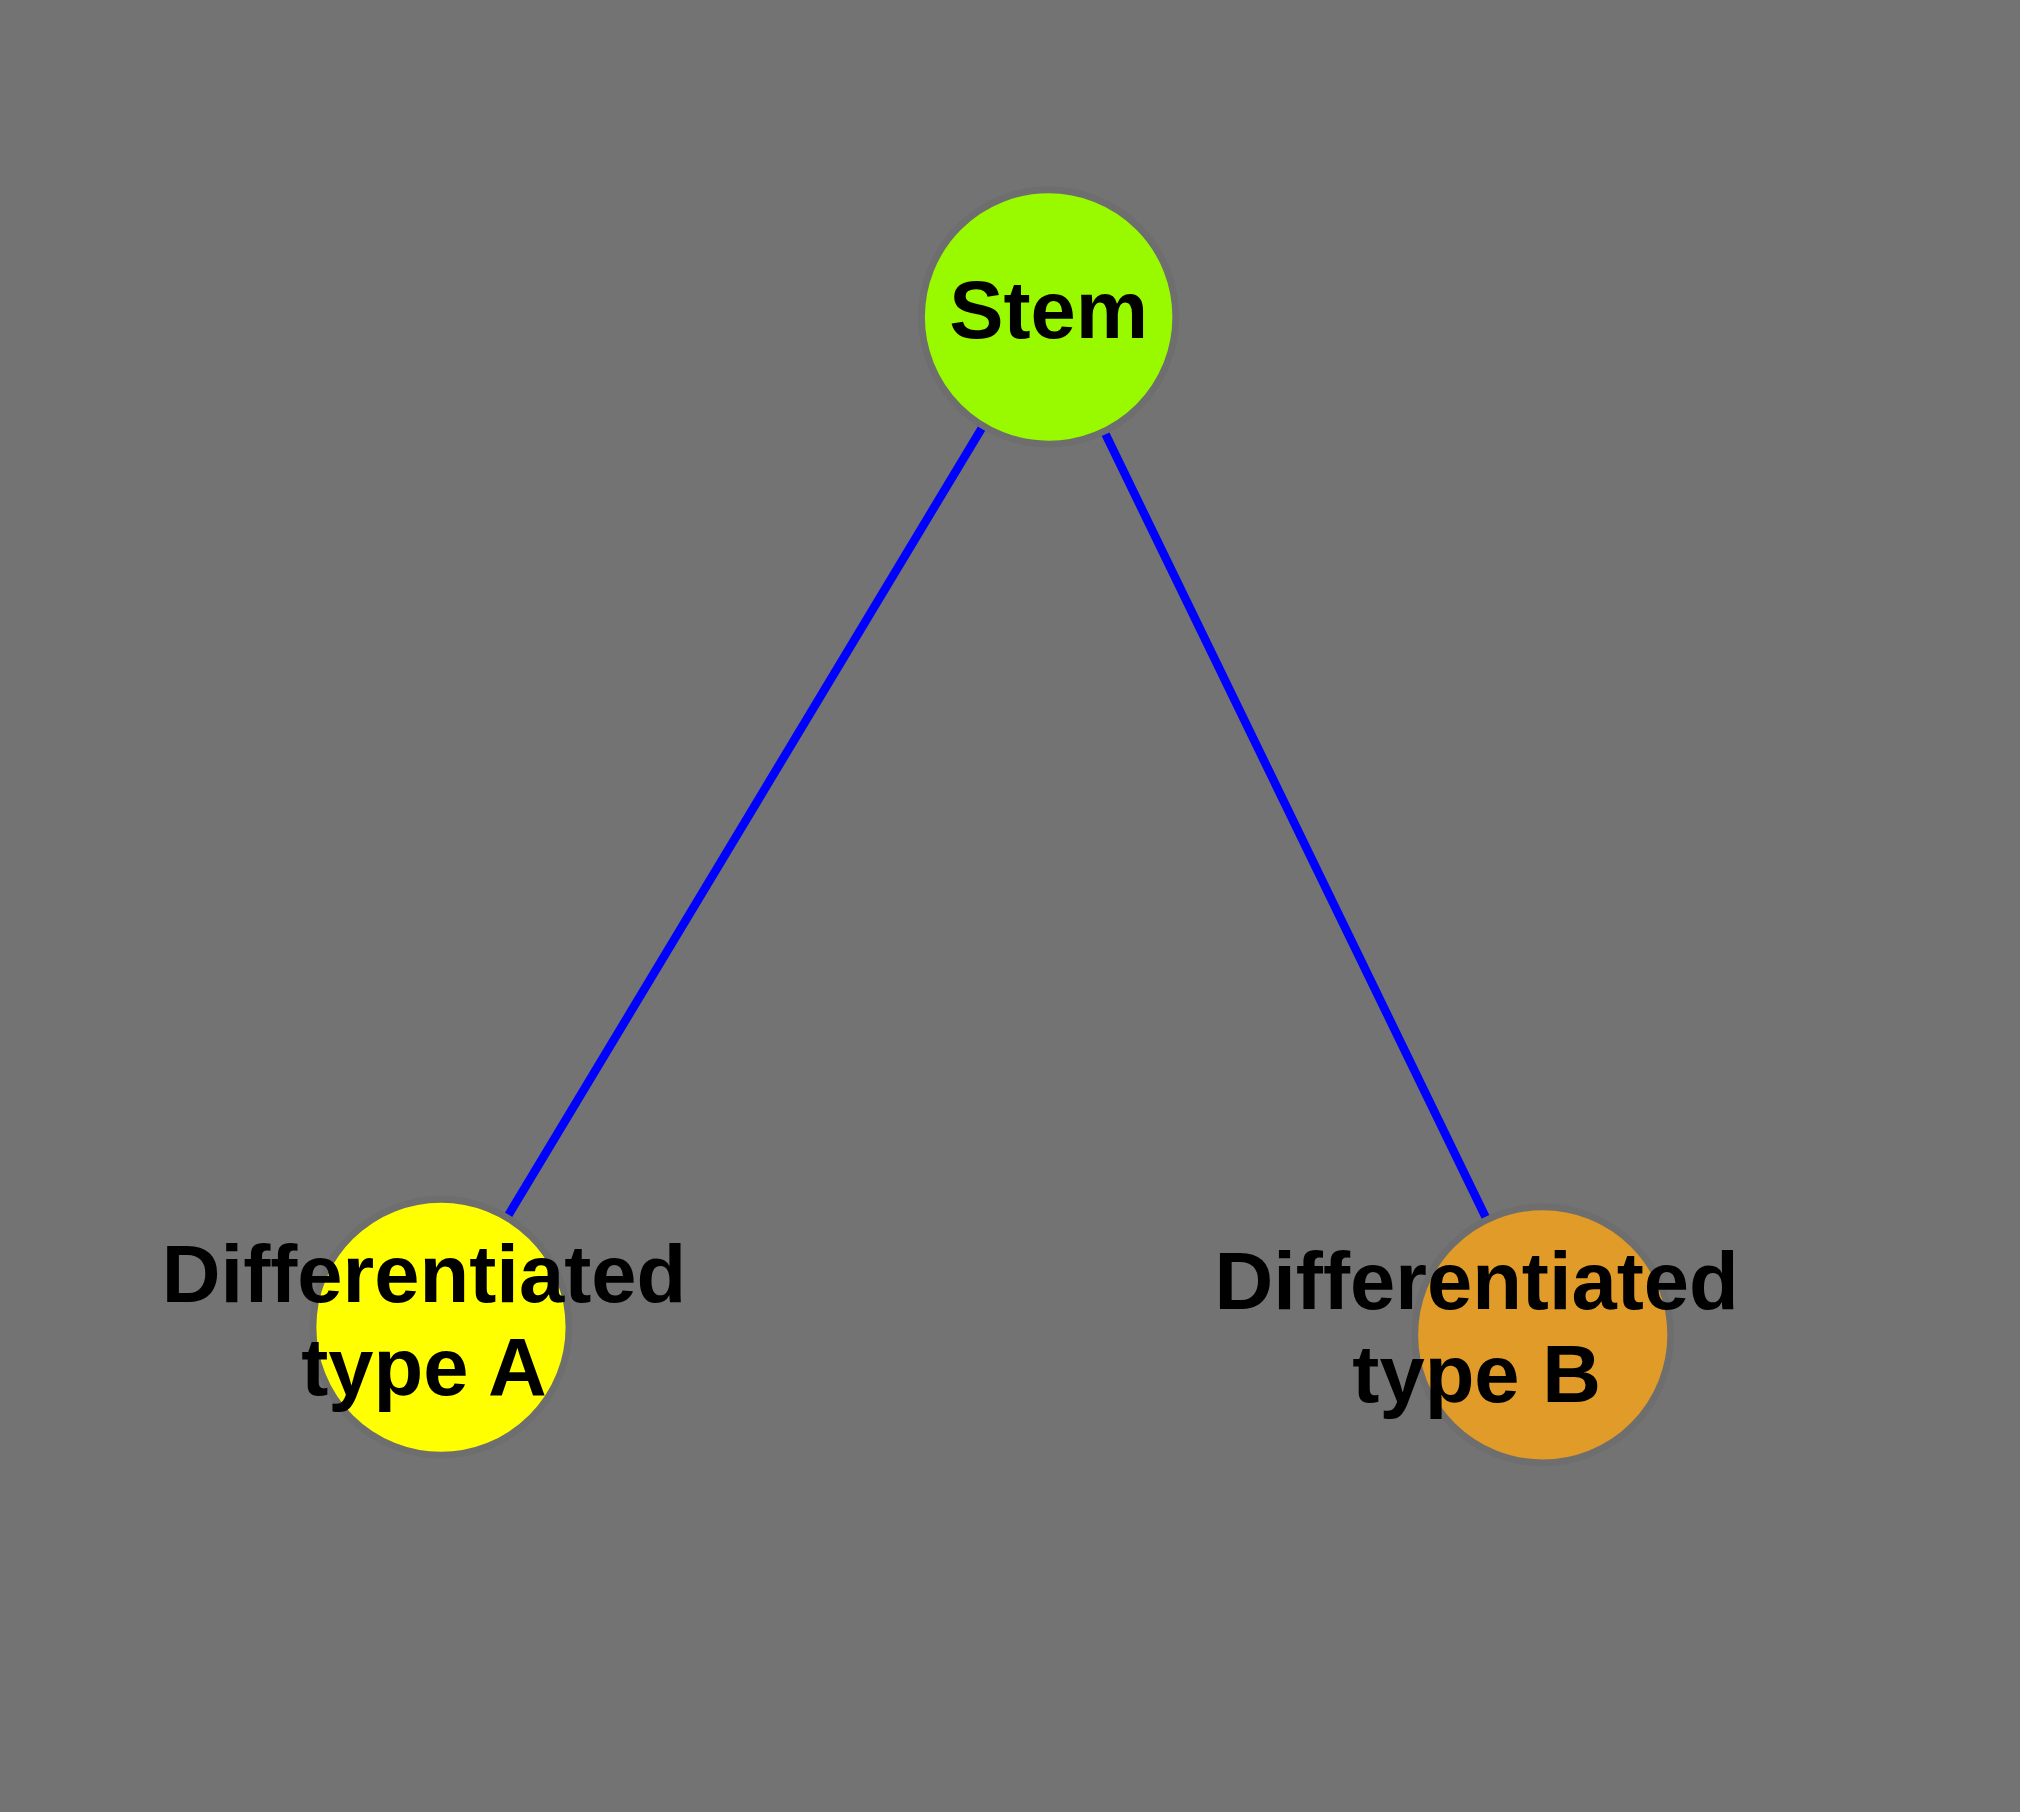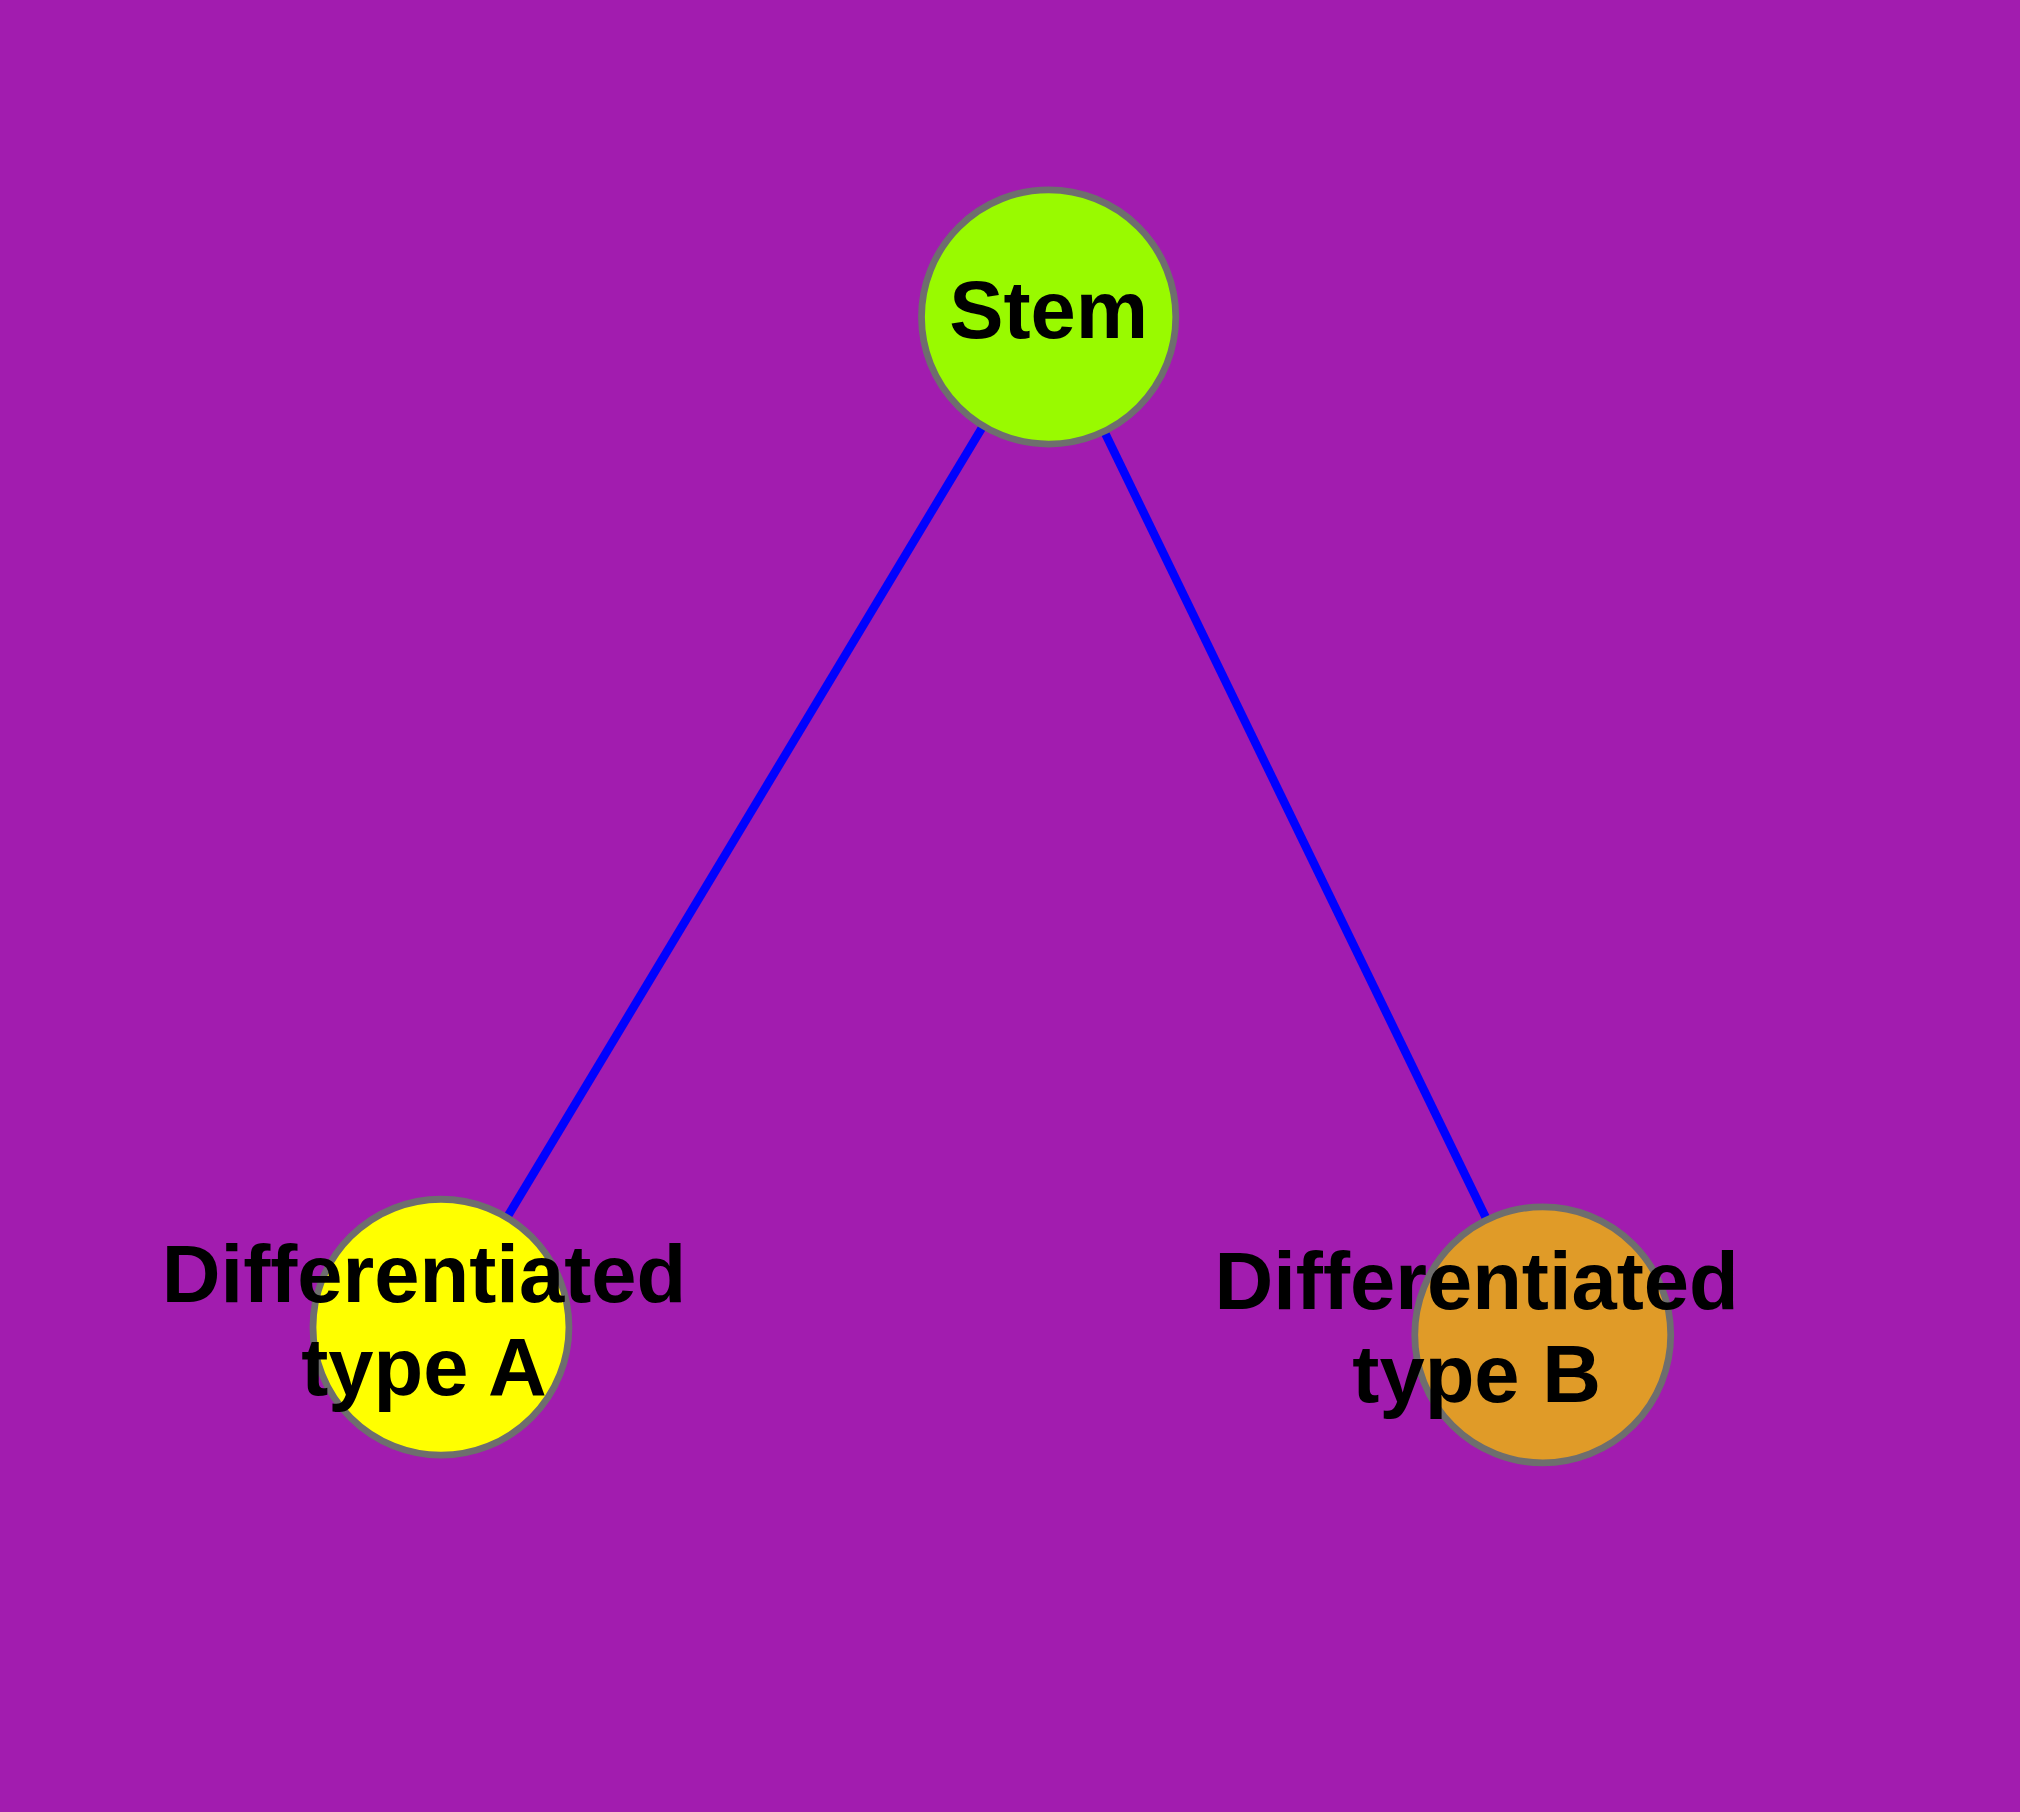--- a/index.html
+++ b/index.html
@@ -5,21 +5,21 @@
 <style>
   html, body {
     margin: 0;
     padding: 0;
     background: #ccccfa;
   }
   #canvas {
     position: relative;
     width: 2021px;
     height: 1812px;
-    background: #a21caf;
+    background: #737373;
     overflow: hidden;
     font-family: "Liberation Sans", sans-serif;
   }
   #graph-svg {
     position: absolute;
     top: 0;
     left: 0;
     width: 2021px;
     height: 1812px;
     display: block;

